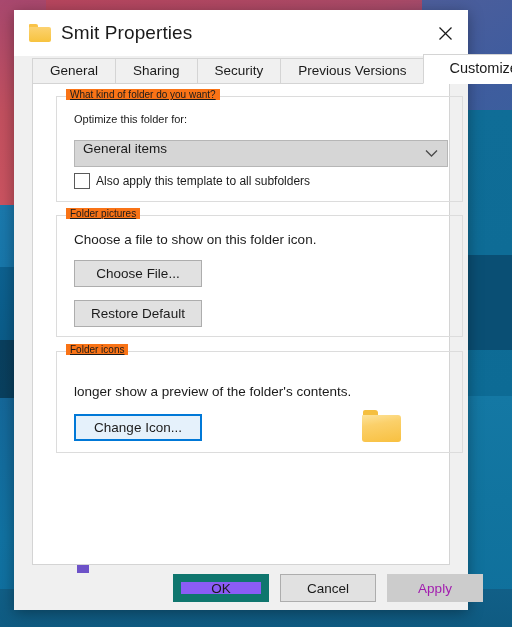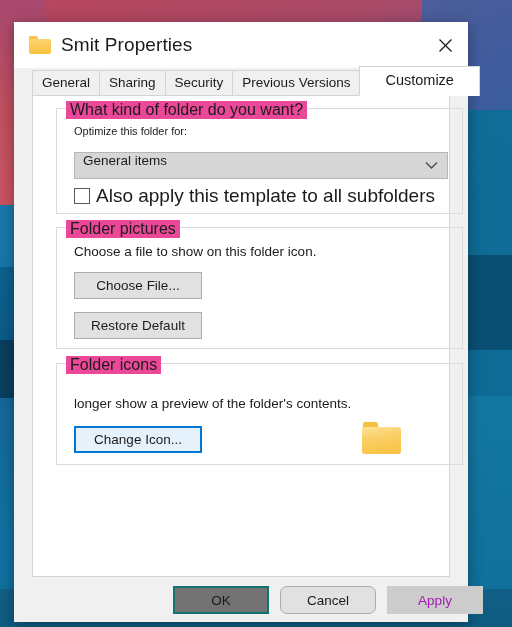--- a/index.html
+++ b/index.html
@@ -62,21 +62,21 @@
   }
   #desktop .band-bottom {
     left: 0; bottom: 0; width: 512px; height: 38px;
     background: linear-gradient(180deg, #115f87 0%, #0f5b82 100%);
   }
 
   
   #dialog {
     position: absolute;
     left: 14px;
-    top: 22px;
+    top: 10px;
     width: 454px;
     height: 600px;
     background: #f0f0f0;
     box-shadow: 0 3px 14px rgba(0,0,0,0.35);
     display: flex;
     flex-direction: column;
   }
 
   
   .titlebar {
@@ -133,21 +133,21 @@
     padding-left: 18px;
     display: flex;
     align-items: flex-end;
     background: #f0f0f0;
     position: relative;
     z-index: 2;
   }
   .tab-item {
     height: 24px;
     line-height: 24px;
-    padding: 0 9px;
+    padding: 0 17px;
     font-size: 13.5px;
     color: #1b1b1b;
     background: #f0f0f0;
     border: 1px solid #d4d4d4;
     border-bottom: none;
     margin-right: -1px;
     cursor: default;
     white-space: nowrap;
   }
   .tab-item.active {
@@ -175,25 +175,26 @@
   }
 
   .groupbox {
     position: absolute;
     border: 1px solid #dcdcdc;
   }
   .groupbox > .legend {
     position: absolute;
     top: -8px;
     left: 9px;
-    background: #ec4899;
+    background: #f97316;
     padding: 0 4px;
-    font-size: 16px;
+    font-size: 10px;
     color: #1b1b1b;
     white-space: nowrap;
+    text-decoration: underline;
   }
   .gb1 { left: 23px; top: 12px;  width: 405px; height: 104px; }
   .gb2 { left: 23px; top: 131px; width: 405px; height: 120px; }
   .gb3 { left: 23px; top: 267px; width: 405px; height: 100px; }
 
   .field-label {
     position: absolute;
     font-size: 11px;
     color: #1b1b1b;
   }
@@ -239,21 +240,21 @@
   }
   .checkbox-box {
     width: 14px;
     height: 14px;
     border: 1px solid #5a5a5a;
     background: #ffffff;
     flex: 0 0 auto;
   }
   .checkrow .lbl {
     margin-left: 6px;
-    font-size: 19px;
+    font-size: 12px;
     color: #1b1b1b;
     text-align: right;
   }
 
   
   .btn {
     position: absolute;
     background: #e1e1e1;
     border: 1px solid #adadad;
     font-size: 13.5px;
@@ -313,30 +314,30 @@
     border: 1px solid #adadad;
     font-size: 13.5px;
     color: #1b1b1b;
     display: flex;
     align-items: center;
     justify-content: center;
     cursor: default;
     box-sizing: border-box;
   }
   .footer .fbtn.focused {
-    border: 2px solid #0f766e;
-    background: #737373;
+    border: 8px solid #0f766e;
+    background: #8b5cf6;
   }
   .footer .fbtn.disabled {
     background: #cccccc;
     border-color: #cccccc;
     color: #a21caf;
   }
   .fbtn-ok     { left: 159px; }
-  .fbtn-cancel { left: 266px; border-radius: 7px; }
+  .fbtn-cancel { left: 266px; }
   .fbtn-apply  { left: 373px; }
 
   
   #annotation-arrow {
     position: absolute;
     left: 62px;
     top: 461px;
     width: 42px;
     height: 116px;
     pointer-events: none;

